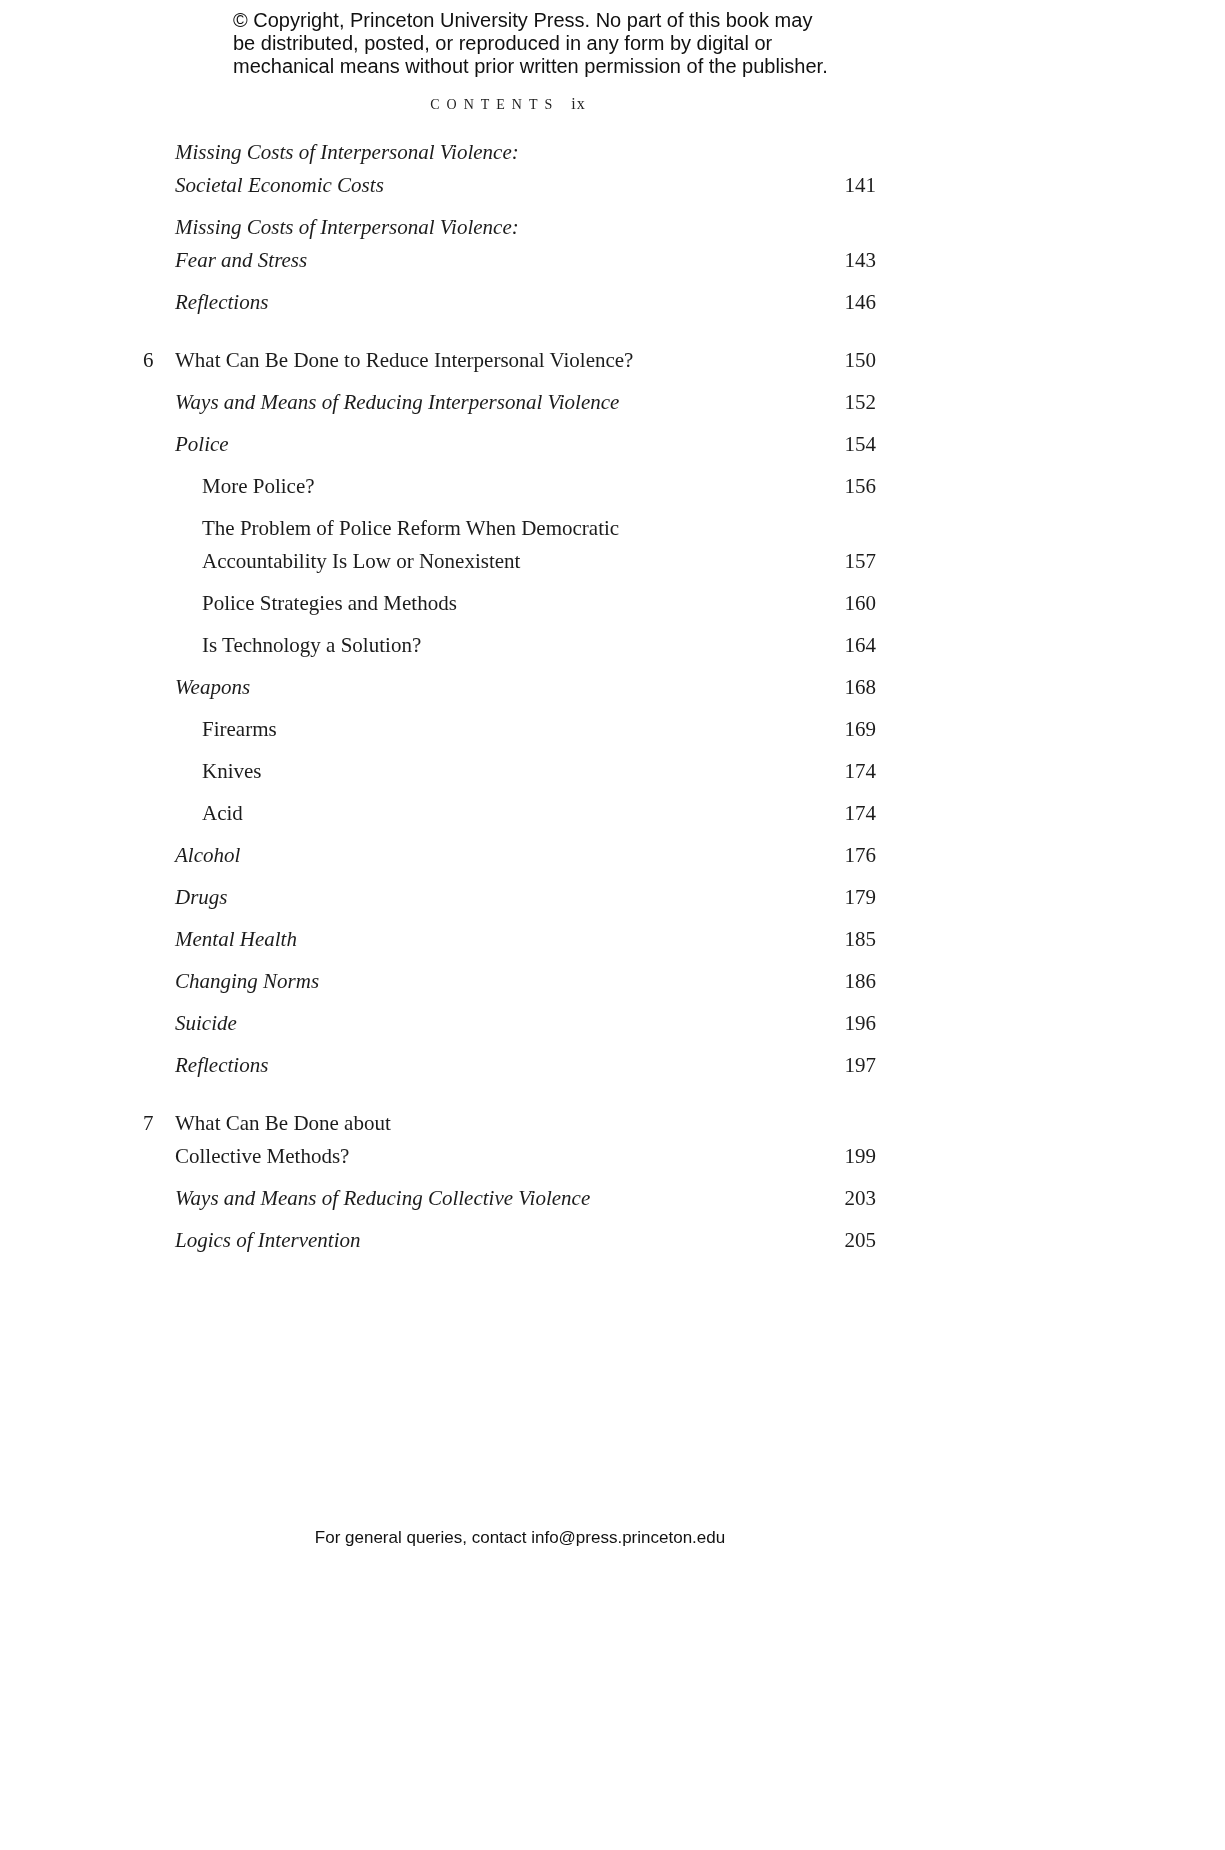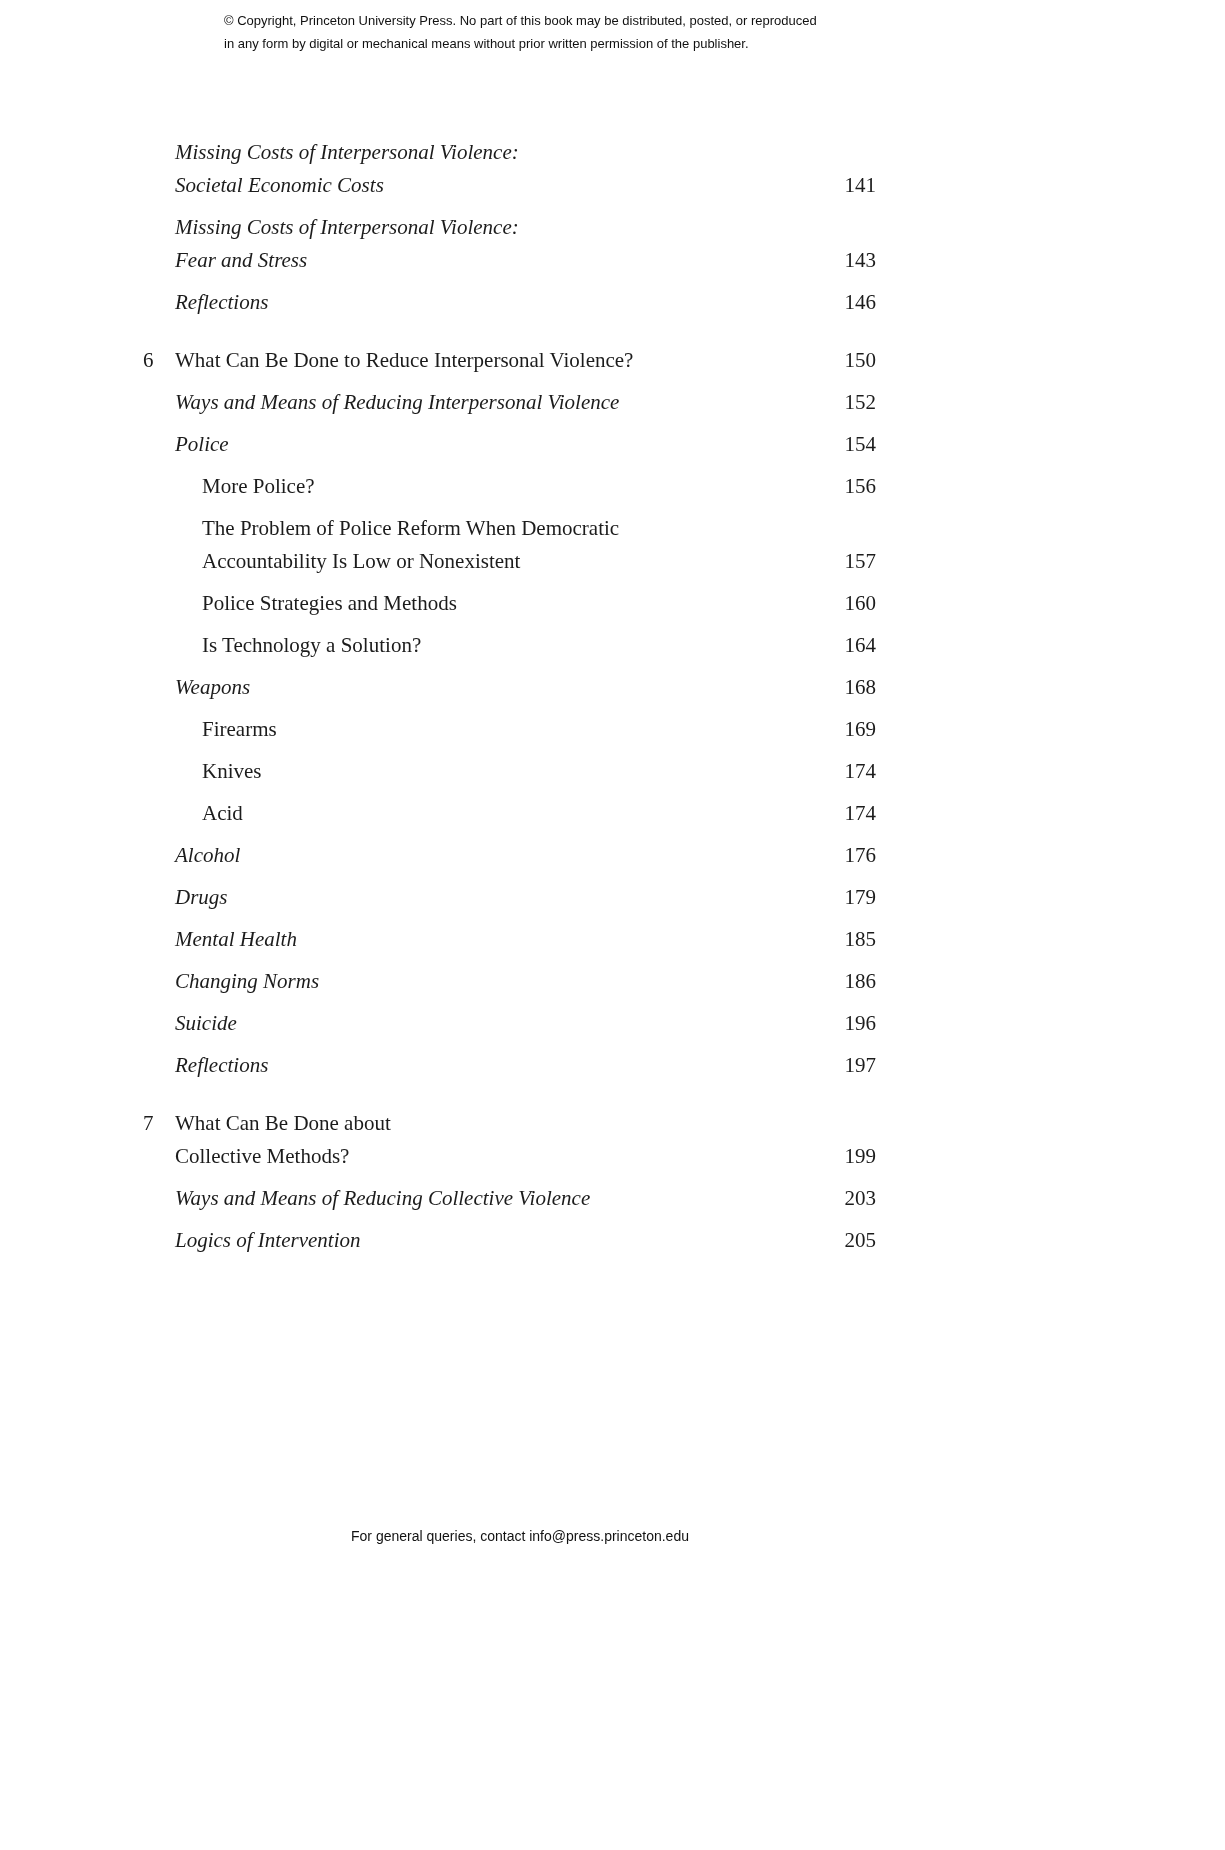--- a/index.html
+++ b/index.html
@@ -12,24 +12,24 @@
     width: 1225px;
     height: 1850px;
     background: #ffffff;
     color: #1c1c1c;
     font-family: "Liberation Serif", serif;
     overflow: hidden;
   }
   .copyright {
     position: absolute;
     top: 9px;
-    left: 224px;
+    left: 233px;
     width: 600px;
     font-family: "Liberation Sans", sans-serif;
-    font-size: 13px;
+    font-size: 20px;
     line-height: 23px;
     color: #111111;
   }
   .running-head {
     position: absolute;
     top: 95px;
     left: 140px;
     width: 736px;
     text-align: center;
     font-size: 14px;
@@ -73,31 +73,34 @@
     margin-left: 14px;
     white-space: nowrap;
   }
   .footer {
     position: absolute;
     top: 1528px;
     left: 0;
     width: 1040px;
     text-align: center;
     font-family: "Liberation Sans", sans-serif;
-    font-size: 14px;
+    font-size: 17px;
     color: #111111;
   }
 </style>
 </head>
 <body>
 
 <div class="page">
 
   <div class="copyright">© Copyright, Princeton University Press. No part of this book may be distributed, posted, or reproduced in any form by digital or mechanical means without prior written permission of the publisher.</div>
 
+  <div class="running-head">
+    <span>CONTENTS</span><span class="page-marker">ix</span>
+  </div>
 
   <div class="toc" id="toc">
       <div class="toc-row level-1">
         <div class="entry-text italic">
           <div class="line">Missing Costs of Interpersonal Violence:</div>
           <div class="line">Societal Economic Costs</div>
         </div>
         <div class="entry-page">141</div>
       </div>
       <div class="toc-row level-1">

